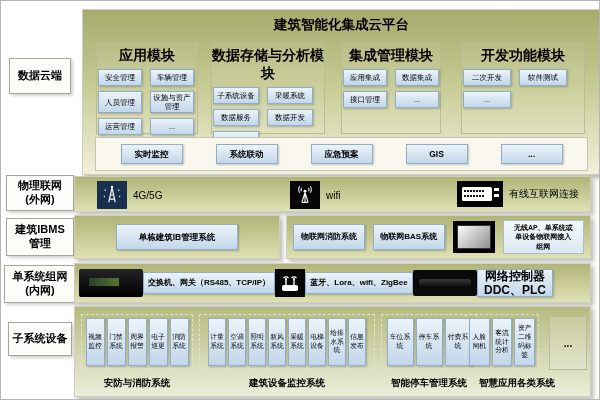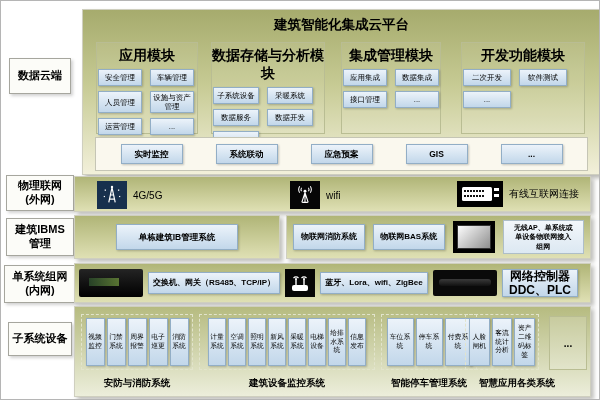--- a/index.html
+++ b/index.html
@@ -41,21 +41,21 @@
   .blacktile{width:30px;height:28px;background:#060606}
   .ethtile{width:46px;height:26px;background:#000}
   .ibmsA{left:73px;top:214px;width:206px;height:44px;display:flex;align-items:center;justify-content:center;}
   .ibmsB{left:285px;top:214px;width:305px;height:44px;display:flex;align-items:center;gap:8px;padding:0 6px;}
   .bigblue{width:122px;height:26px;font-size:8.5px;font-weight:bold;}
   .medblue{width:78px;height:26px;font-size:8px;font-weight:bold;}
   .monitor{width:42px;height:32px;background:#000;}
   .screen{width:32px;height:22px;border:1px solid #333;background:linear-gradient(135deg,#fdfdfd,#8f8f8f);}
   .notebox{background:linear-gradient(#f3f7fb,#dce8f2);border:1px solid #aebec8;font-size:7px;line-height:1.3;
     text-align:center;white-space:pre-line;width:88px;padding:2px;font-weight:bold;box-sizing:border-box;}
-  .intra{left:73px;top:262px;width:517px;height:40px;display:flex;align-items:center;gap:5px;padding:0 4px;box-sizing:border-box;}
+  .intra{left:73px;top:262px;width:517px;height:40px;display:flex;align-items:center;padding:0 4px;box-sizing:border-box;}
   .device{width:64px;height:28px;background:linear-gradient(#242424,#000);border-radius:2px;flex:none;position:relative;overflow:hidden;}
   .device .led{position:absolute;top:9px;left:10px;width:30px;height:8px;background:linear-gradient(90deg,#2c4d2c,#6a8c3a);opacity:.8;}
   .device2{width:64px;height:26px;background:#0a0a0a;border-radius:2px;flex:none;position:relative;}
   .device2 .slot{position:absolute;top:9px;left:6px;right:6px;height:7px;background:linear-gradient(#3a3a3a,#111);border-radius:3px;}
   .swbox{width:132px;height:22px;font-size:8px;font-weight:bold;}
   .btbox{width:108px;height:22px;font-size:8px;font-weight:bold;}
   .ctrlbox{width:76px;height:28px;font-size:12px;font-weight:bold;white-space:pre-line;}
   
   .subs{position:absolute;left:73px;top:305px;width:517px;height:91px;
     background:linear-gradient(#b6bb80,#eceedb);border:1px solid #cfcfbf;box-shadow:3px 3px 4px rgba(100,100,90,.4);box-sizing:border-box;}

